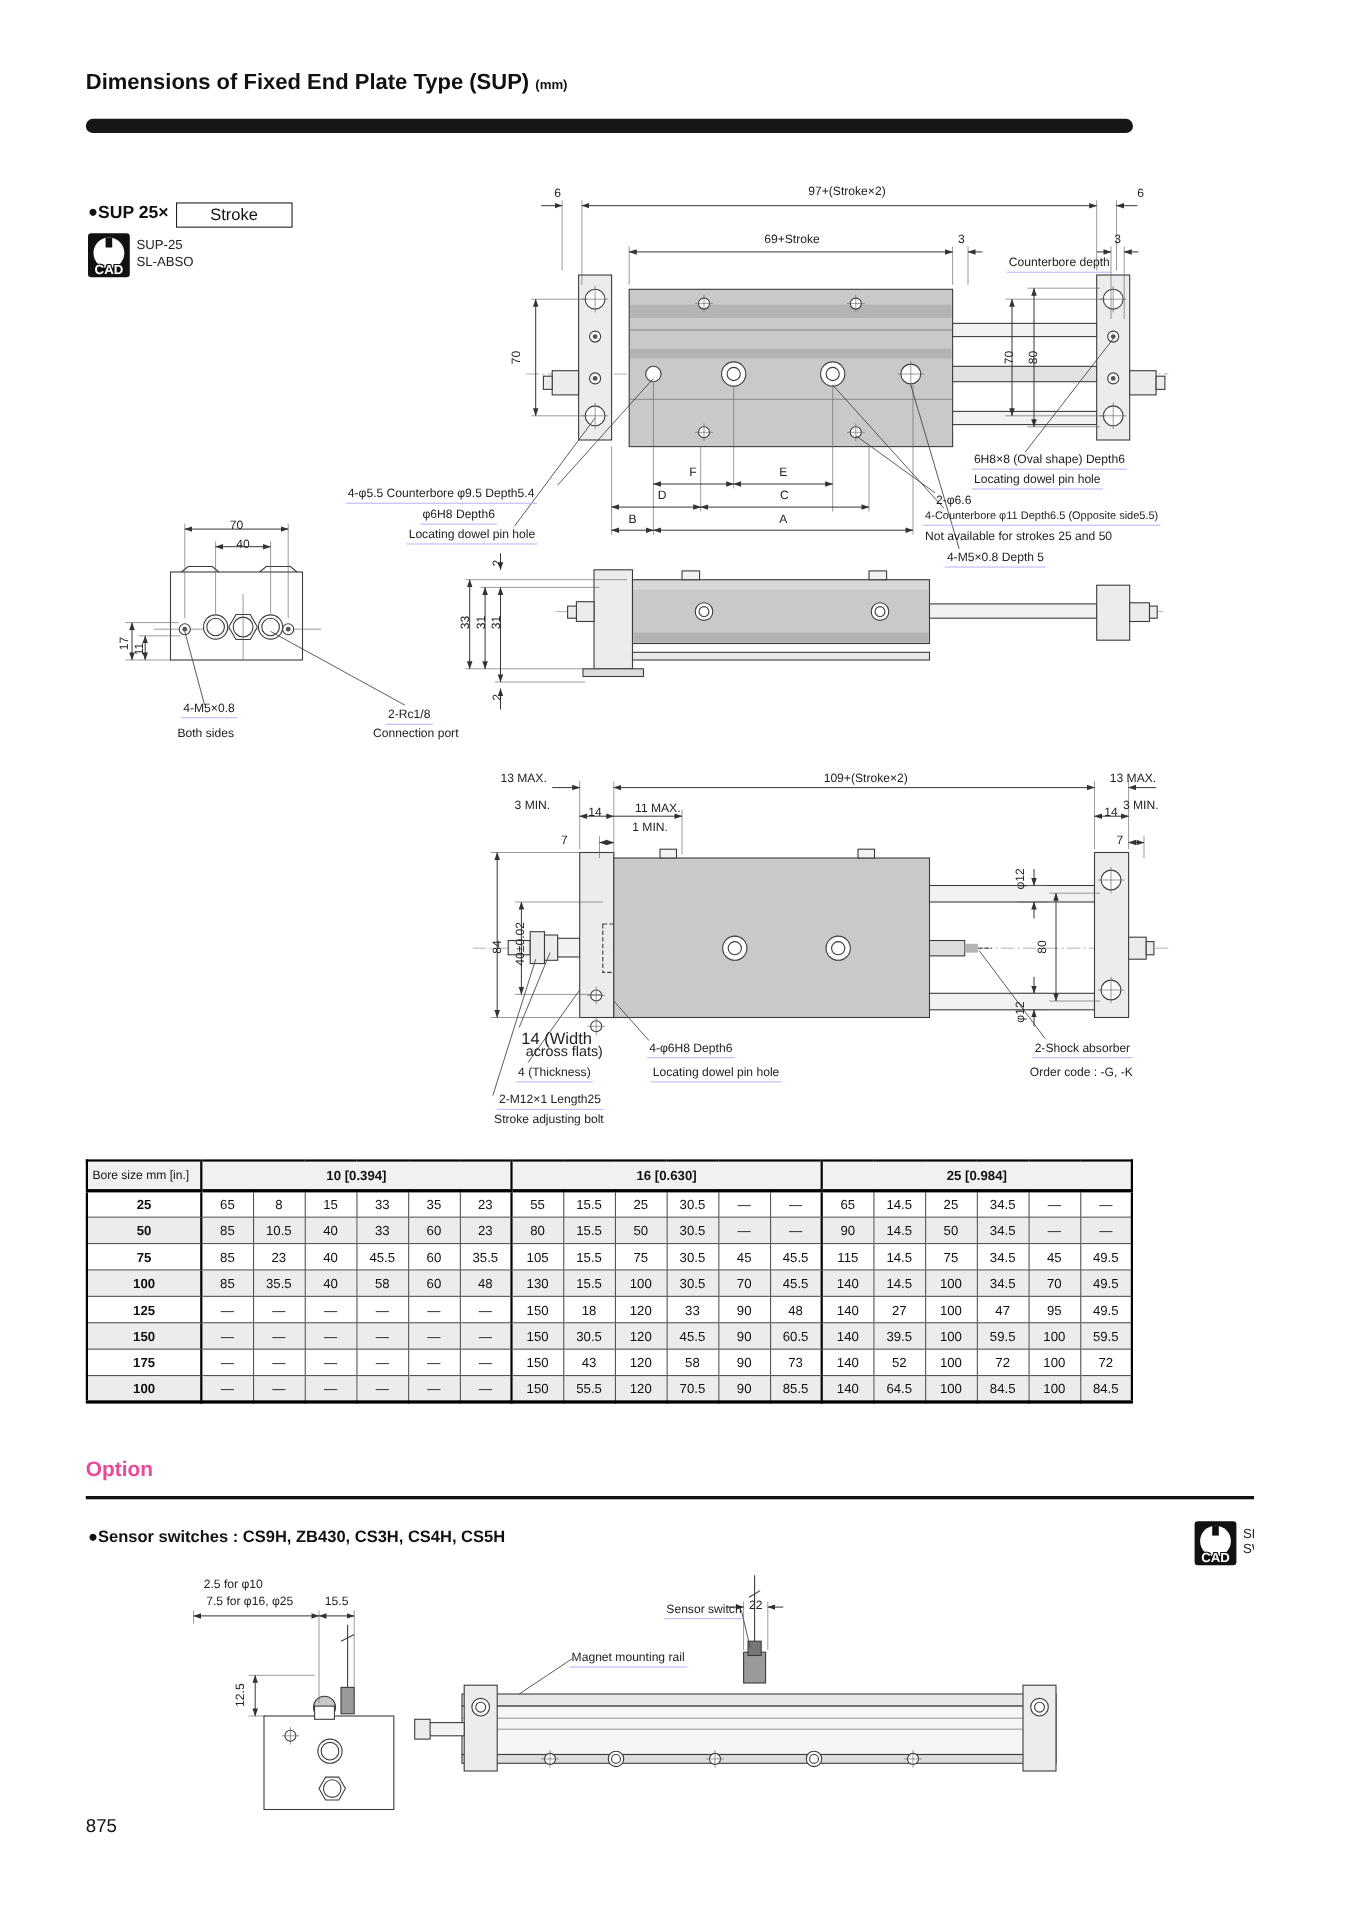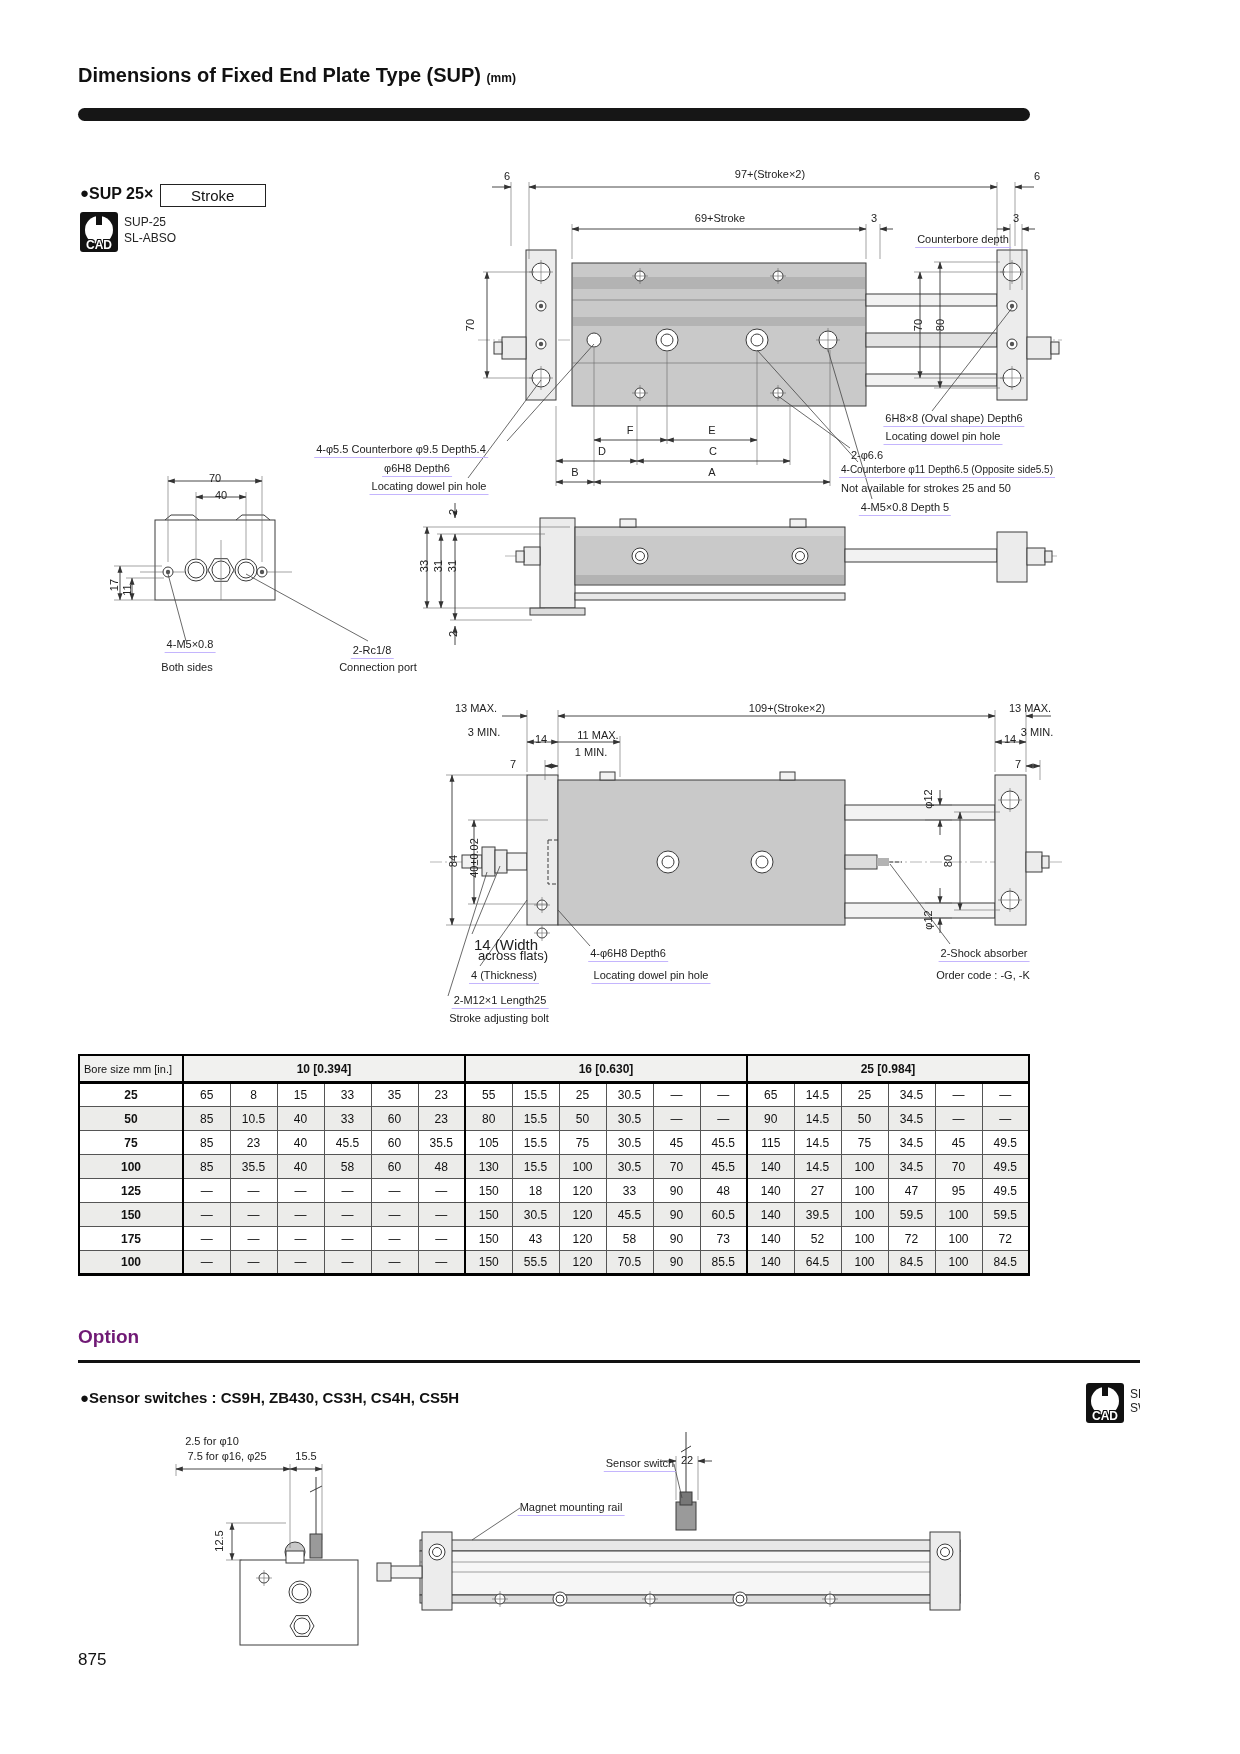--- a/index.html
+++ b/index.html
@@ -35,21 +35,21 @@
   #dim-table tbody tr{height:24px;}
   #dim-table .bsize{font-size:11px;font-weight:normal;text-align:left;padding-left:4px;width:98px;}
   #dim-table .g{border-left:2px solid #000;}
   #dim-table .stk{font-weight:bold;background:#fff;}
   #dim-table tr.alt td,#dim-table tr.alt th{background:#ececea;}
   #dim-table .diag{position:relative;background:
      linear-gradient(to top right,rgba(0,0,0,0) calc(50% - 0.7px),#333 calc(50% - 0.7px),#333 calc(50% + 0.7px),rgba(0,0,0,0) calc(50% + 0.7px)),#f1f1ef;}
   #dim-table .diag .cd{position:absolute;top:0;right:4px;font-size:10px;font-weight:normal;}
   #dim-table .diag .st{position:absolute;bottom:1px;left:3px;font-size:10px;font-weight:normal;}
   
-  .opt-h{position:absolute;left:78px;top:1326px;font-size:19px;font-weight:bold;color:#701a75;}
+  .opt-h{position:absolute;left:78px;top:1326px;font-size:19px;font-weight:bold;color:#ec4899;}
   .opt-rule{position:absolute;left:78px;top:1360px;width:1084px;height:3px;background:#111;}
   .sensor-line{position:absolute;left:80px;top:1389px;font-size:15px;font-weight:bold;color:#111;}
   .slide-sw{position:absolute;left:1130px;top:1387px;font-size:12px;color:#222;}
   .pagenum{position:absolute;left:78px;top:1650px;font-size:17px;color:#111;}
   
   svg .s{stroke:#3c3c3c;stroke-width:1;fill:none;}
   svg .fL{fill:#ececec;stroke:#3c3c3c;stroke-width:1;}
   svg .fM{fill:#c9c9c9;stroke:#3c3c3c;stroke-width:1;}
   svg .fD{fill:#b3b3b3;stroke:none;}
   svg .fE{fill:#f2f2f2;stroke:#3c3c3c;stroke-width:1;}

